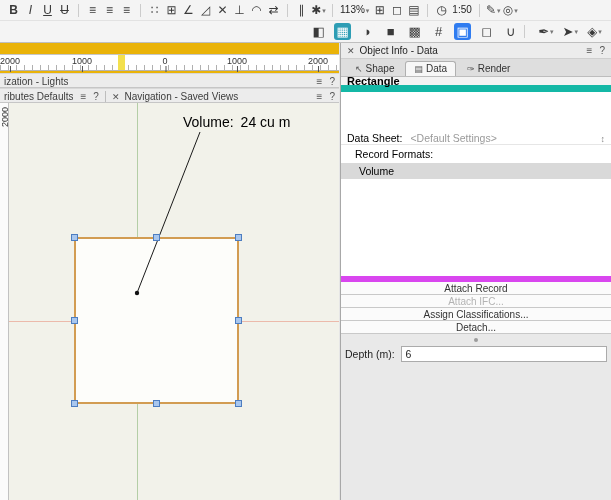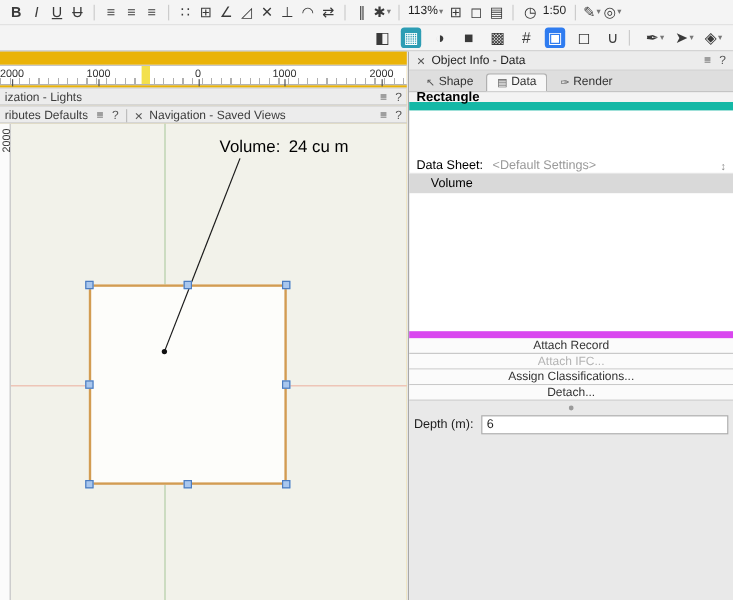--- a/index.html
+++ b/index.html
@@ -402,20 +402,21 @@
     </div>
 
     <div class="row-type">Rectangle</div>
 
     <div class="row-ds">
       <span>Data Sheet:</span>
       <span class="ds-value">&lt;Default Settings&gt;</span>
       <span class="ds-stepper">↕</span>
     </div>
 
+    <div class="row-rf">Record Formats:</div>
 
       <div class="row-record">Volume</div>
 
     <div class="oip-spacer"></div>
 
     <div class="oip-btns">
 
         <div class="oip-btn">Attach Record</div>
 
         <div class="oip-btn disabled">Attach IFC...</div>

